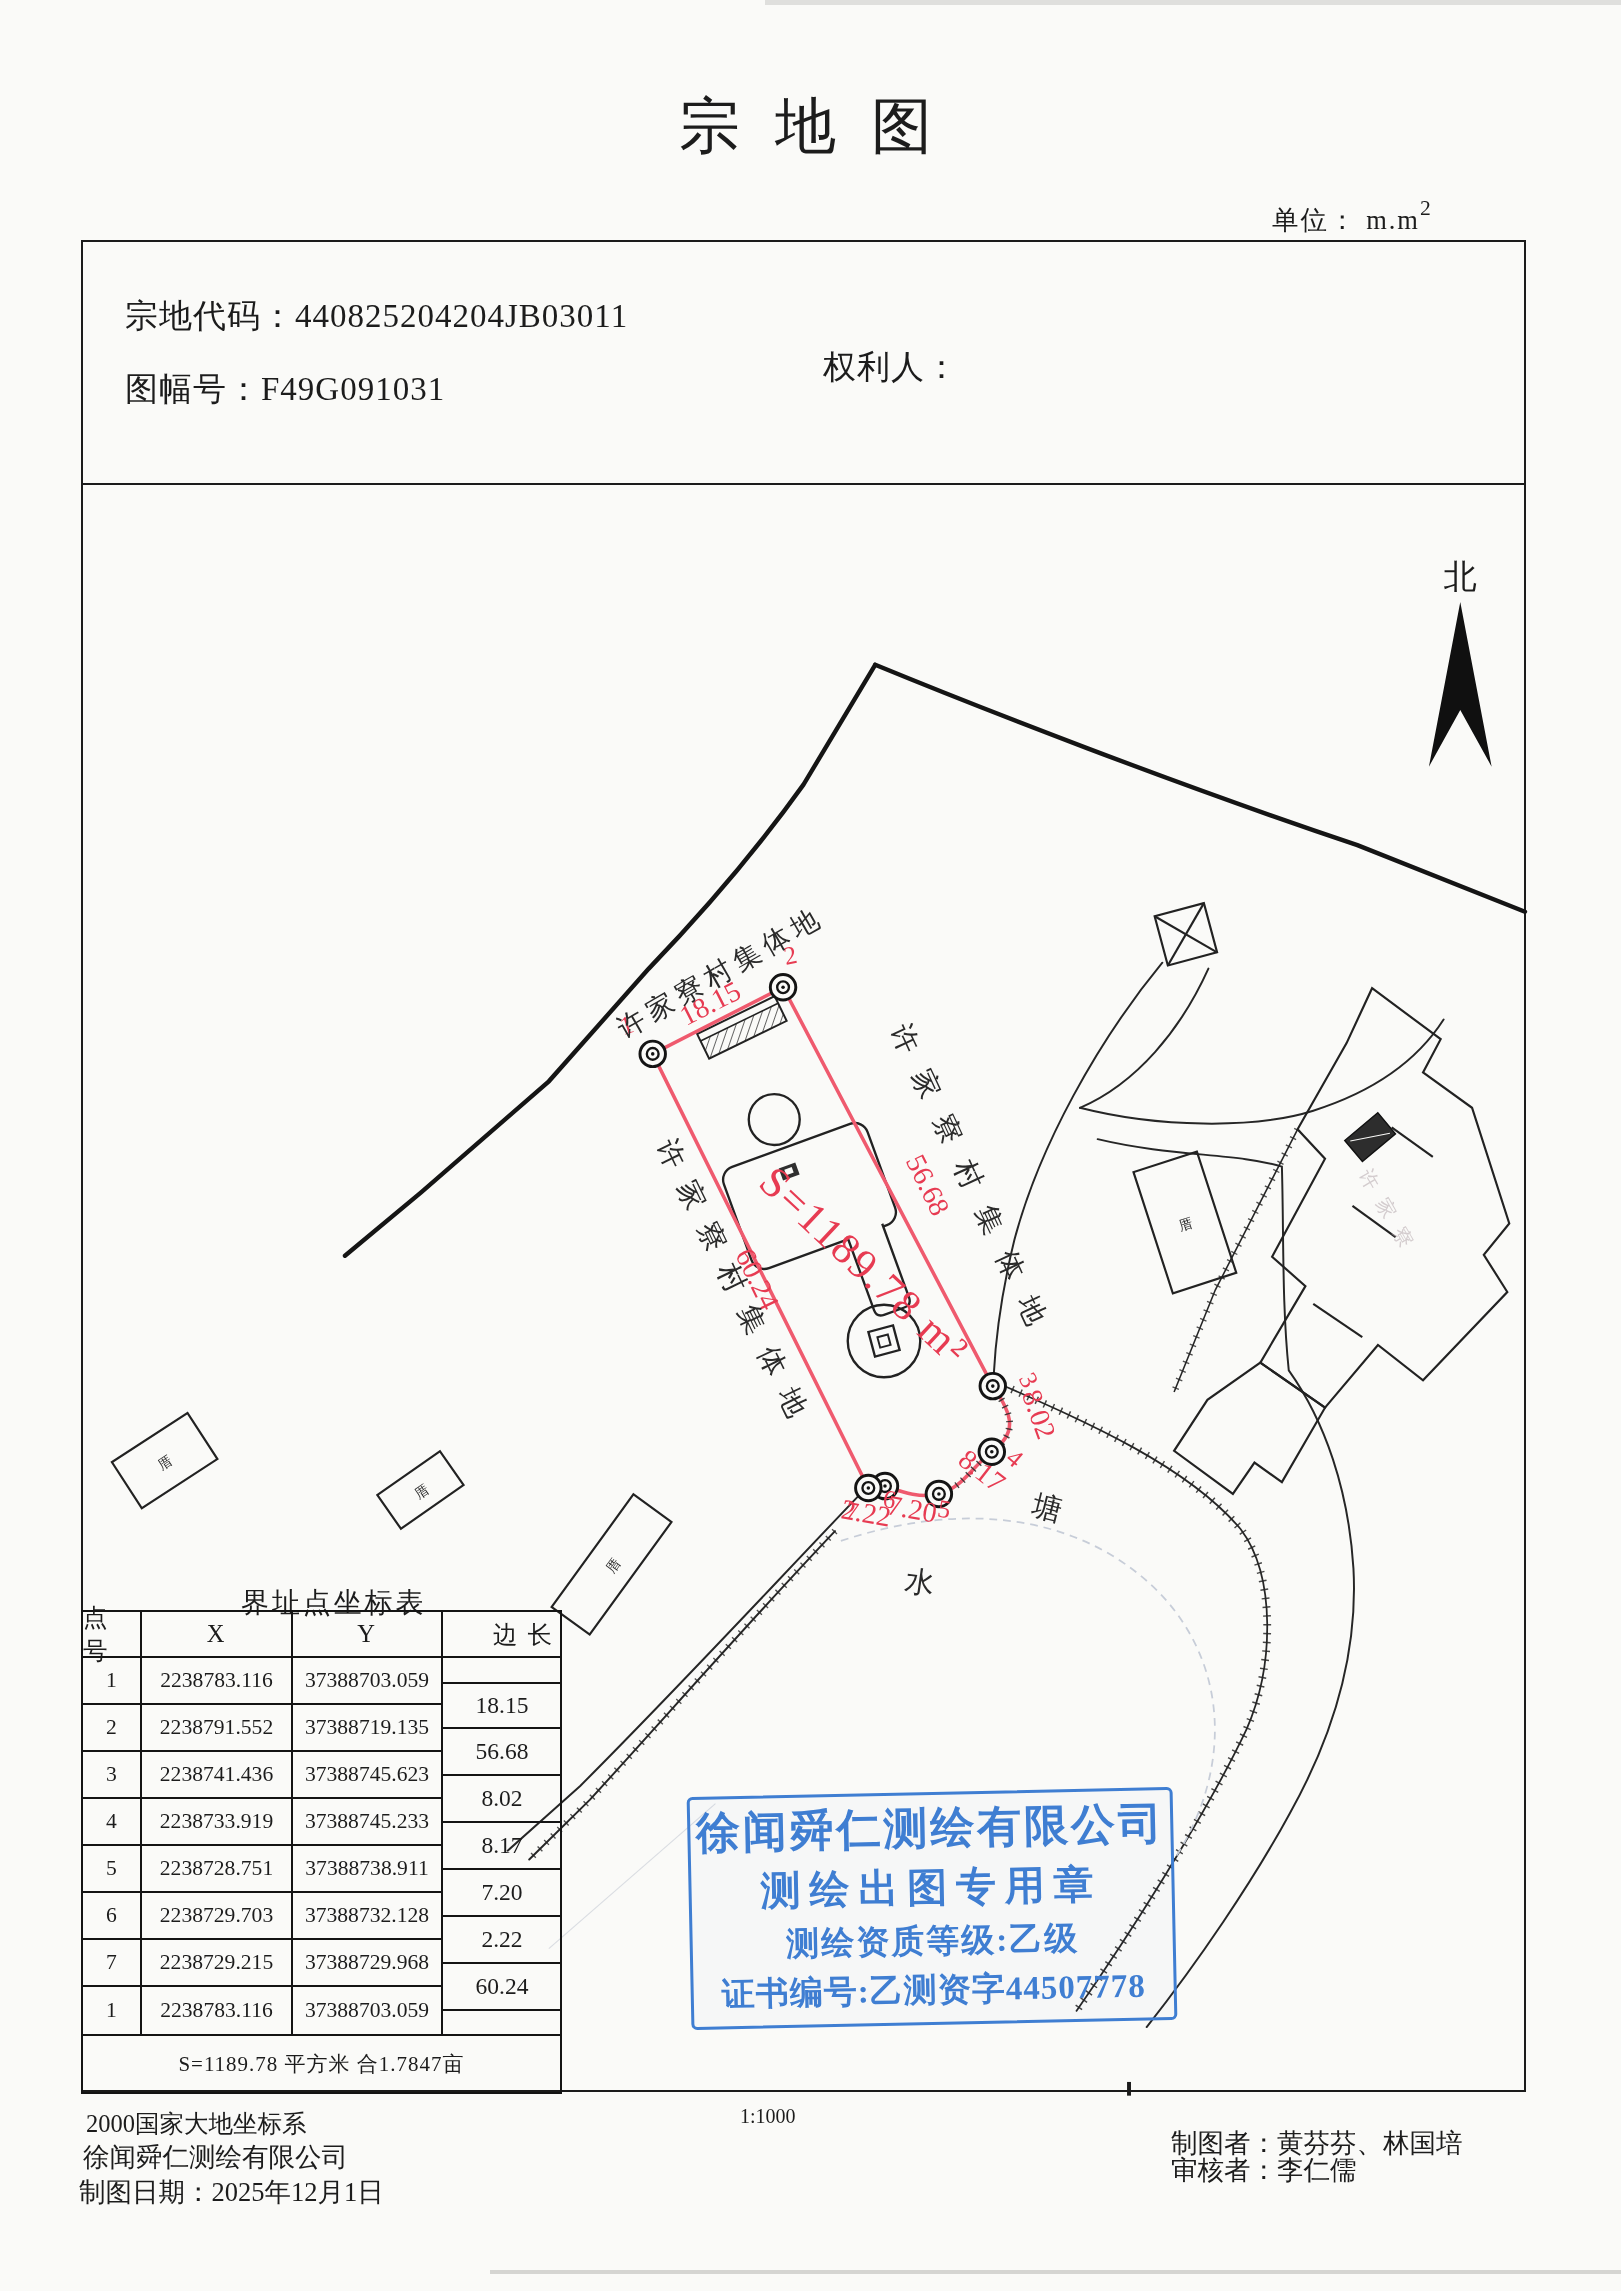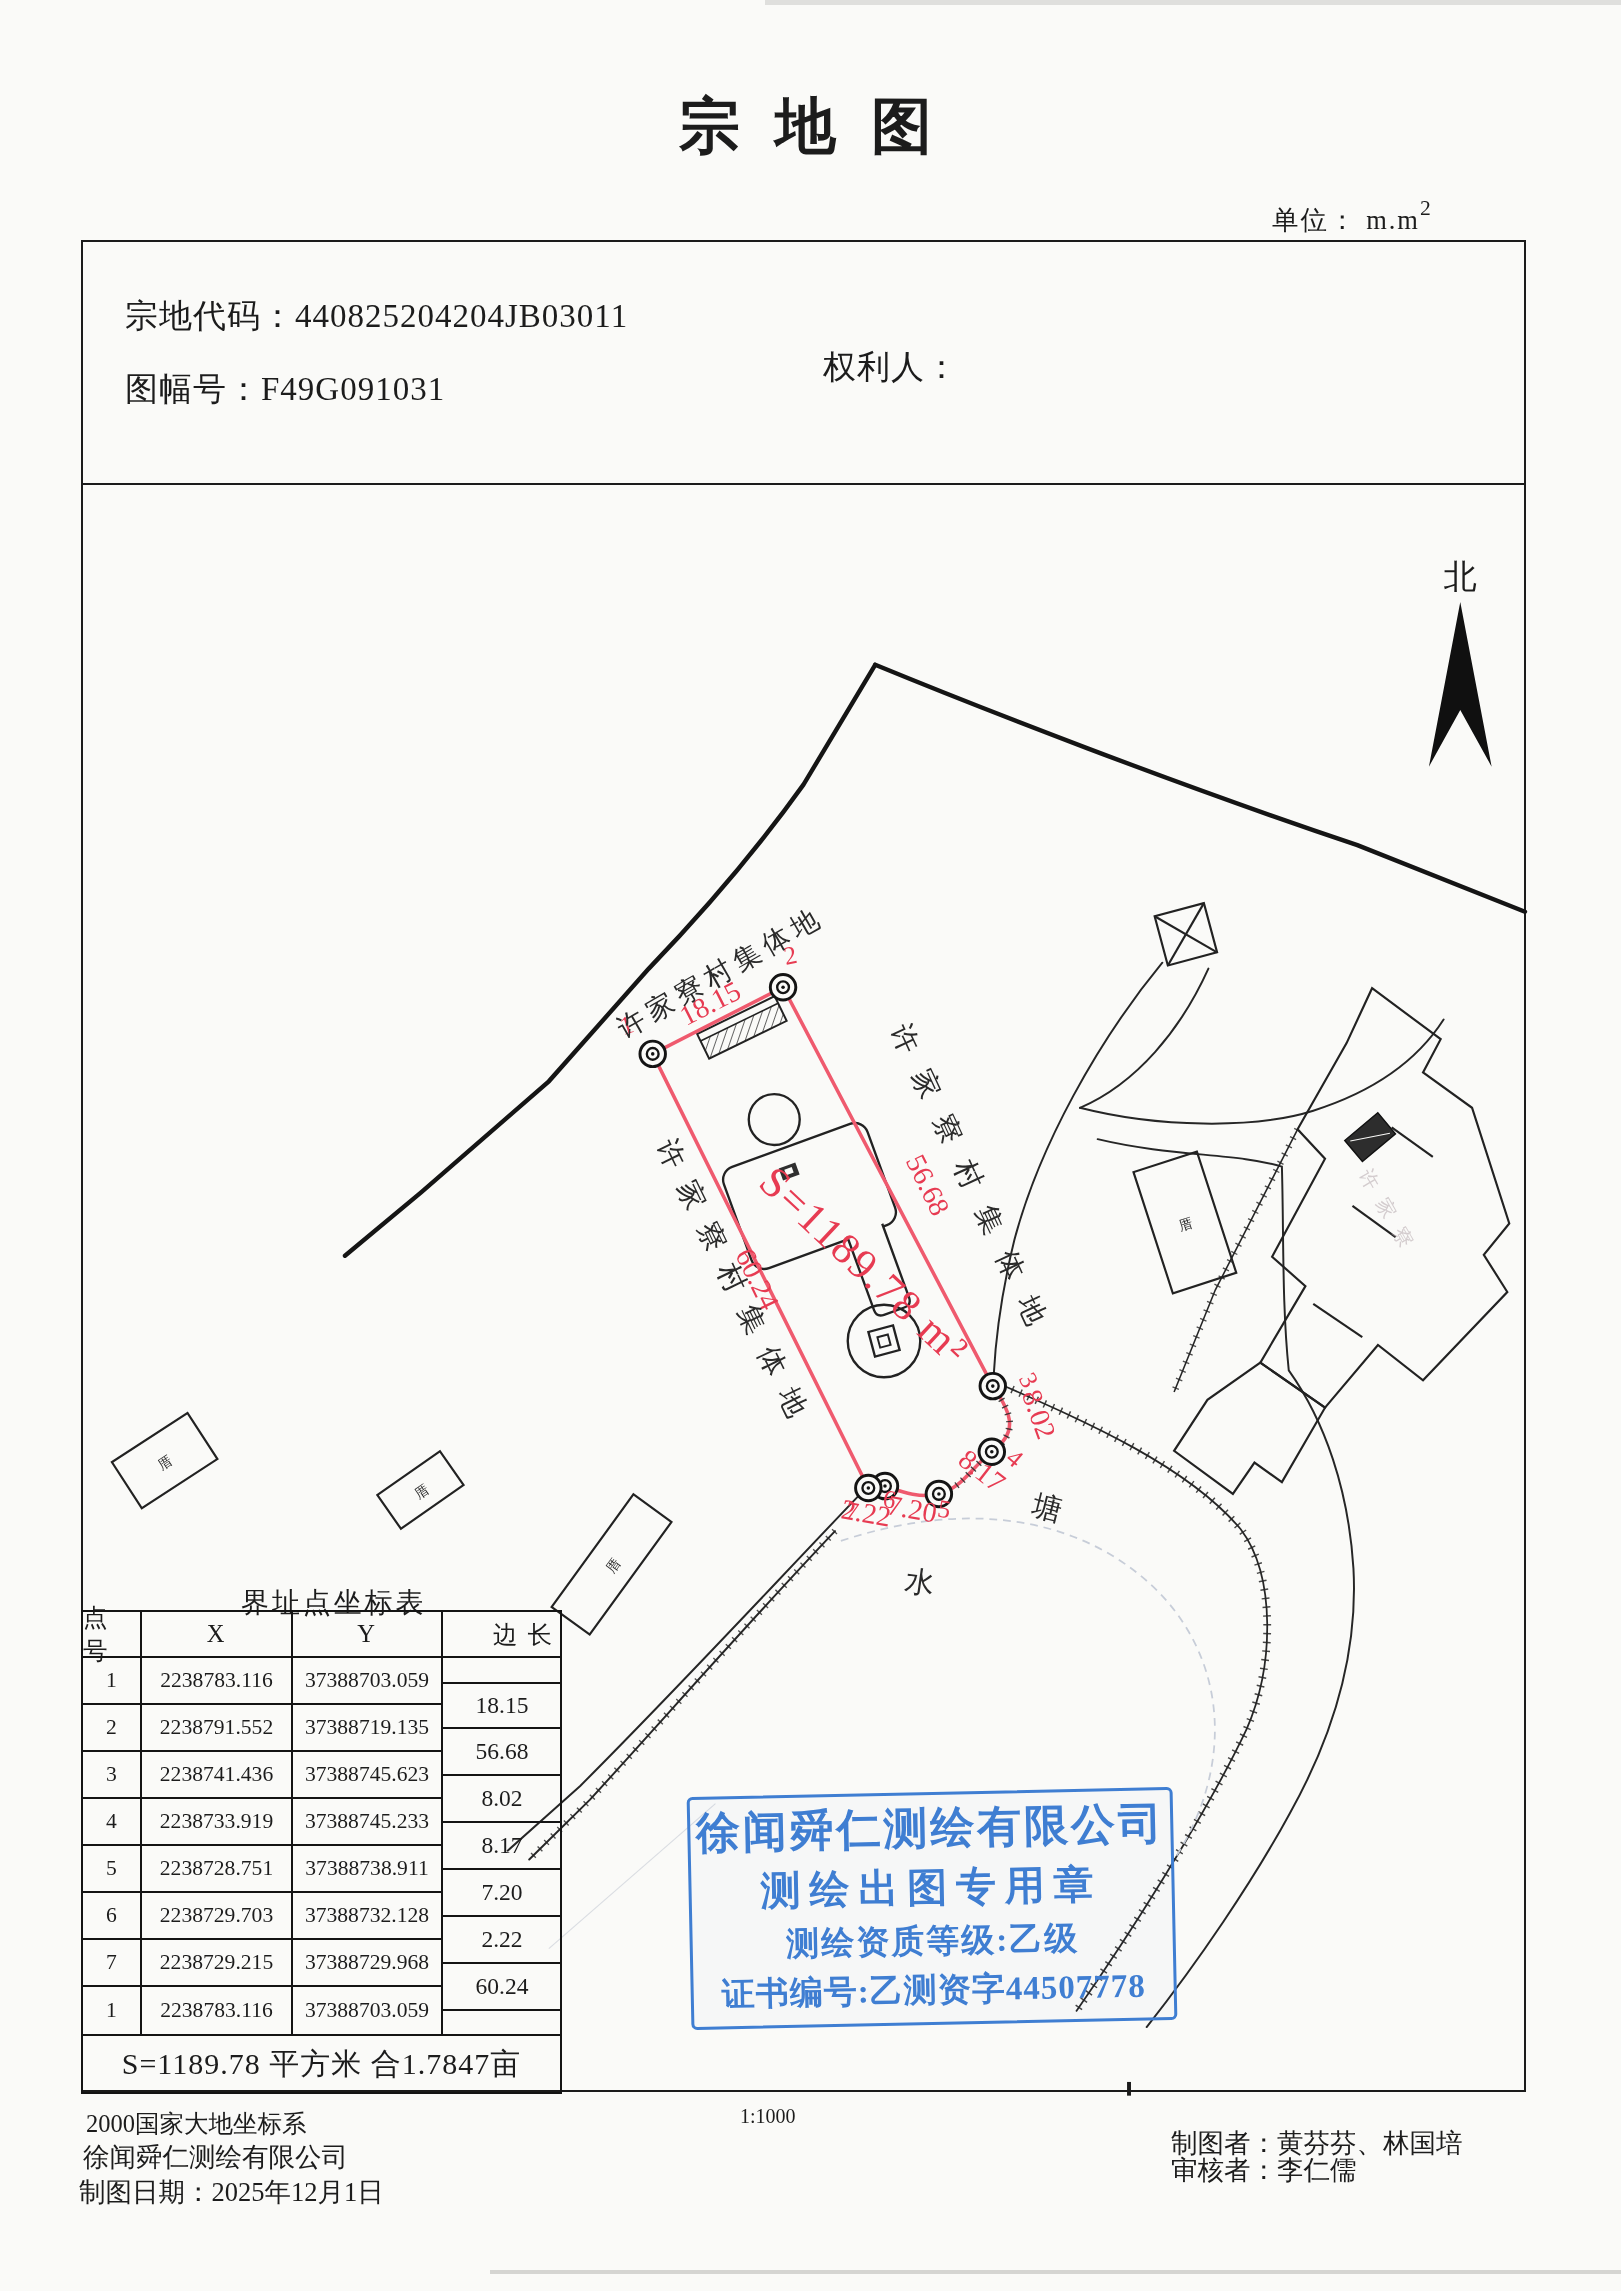--- a/index.html
+++ b/index.html
@@ -1,19 +1,19 @@
 <!DOCTYPE html>
 <html><head>
 <meta charset="utf-8">
 <style>
   html,body{margin:0;padding:0;background:#e9e9e7;}
   .page{position:relative;width:1621px;height:2292px;background:#fafaf8;margin:0 auto;
         font-family:"Liberation Serif","DejaVu Serif",serif;color:#1c1c1c;overflow:hidden;}
   .abs{position:absolute;}
-  .page-title{top:86px;left:50%;transform:translateX(-50%);font-size:61px;letter-spacing:9.8px;white-space:nowrap;font-weight:bold;}
+  .page-title{top:86px;left:50%;transform:translateX(-50%);font-size:61px;letter-spacing:9.8px;white-space:nowrap;}
   .unit{top:196px;left:1272px;font-size:26.5px;letter-spacing:2px;}
   .unit sup{font-size:21.6px;vertical-align:13.7px;}
   .frame{left:81px;top:240px;width:1445px;height:1852px;border:2.9px solid #1b1b1b;box-sizing:border-box;}
   .hdr-sep{left:81px;top:483px;width:1445px;height:0;border-top:2px solid #1b1b1b;}
   .hline{font-size:33px;letter-spacing:1px;white-space:nowrap;}
   .map-svg{left:0;top:0;width:1621px;height:2292px;}
   svg text{font-family:"Liberation Serif","DejaVu Serif",serif;}
   
   .tbl-title{left:241px;top:1556px;font-size:28px;letter-spacing:2.9px;margin-top:28px;}
   .tbl{left:81px;top:1610px;width:481px;border:2px solid #141414;box-sizing:border-box;background:transparent;}
@@ -22,21 +22,21 @@
   .tbl-head .c:last-child{border-right:none;}
   .c1{width:59px;} .c2{width:151px;} .c3{width:150px;} .c4{flex:1;padding-left:44px;}
   .tbl-body{position:relative;height:376px;}
   .tbl-main{position:absolute;left:0;top:0;width:360px;height:376px;display:grid;
             grid-template-columns:59px 151px 150px;grid-auto-rows:47px;}
   .tbl-main .d{border-right:2px solid #141414;border-bottom:2px solid #141414;display:flex;align-items:center;justify-content:center;font-size:21.6px;box-sizing:border-box;}
   .tbl-main .d.lastrow{border-bottom:none;}
   .tbl-edge{position:absolute;left:360px;top:0;width:118px;height:376px;}
   .tbl-edge .e{position:absolute;left:0;width:100%;height:47px;border-bottom:2px solid #141414;display:flex;align-items:center;justify-content:center;font-size:23.5px;box-sizing:border-box;}
   .tbl-edge .e.first{border-top:2px solid #141414;}
-  .tbl-sum{height:56px;border-top:2px solid #141414;display:flex;align-items:center;justify-content:center;font-size:30px;letter-spacing:1px;}
+  .tbl-sum{height:56px;border-top:2px solid #141414;display:flex;align-items:center;justify-content:center;font-size:21px;letter-spacing:1px;}
   
   .stamp{left:689px;top:1792px;width:486px;height:233px;border:3.9px solid #3f7ed2;border-radius:5.9px;
          transform:rotate(-1.2deg);color:#3f7ed2;text-align:center;box-sizing:border-box;
          background:rgba(63,126,210,0.02);}
   .stamp .s1{font-size:44px;font-weight:bold;letter-spacing:2.9px;margin-top:3.9px;}
   .stamp .s2{font-size:40px;font-weight:bold;letter-spacing:8.8px;margin-top:2px;}
   .stamp .s3{font-size:33px;font-weight:bold;letter-spacing:2px;margin-top:3.9px;}
   .stamp .s4{font-size:33px;font-weight:bold;letter-spacing:1px;margin-top:3.9px;}
   
   .foot{font-size:26.5px;white-space:nowrap;}

